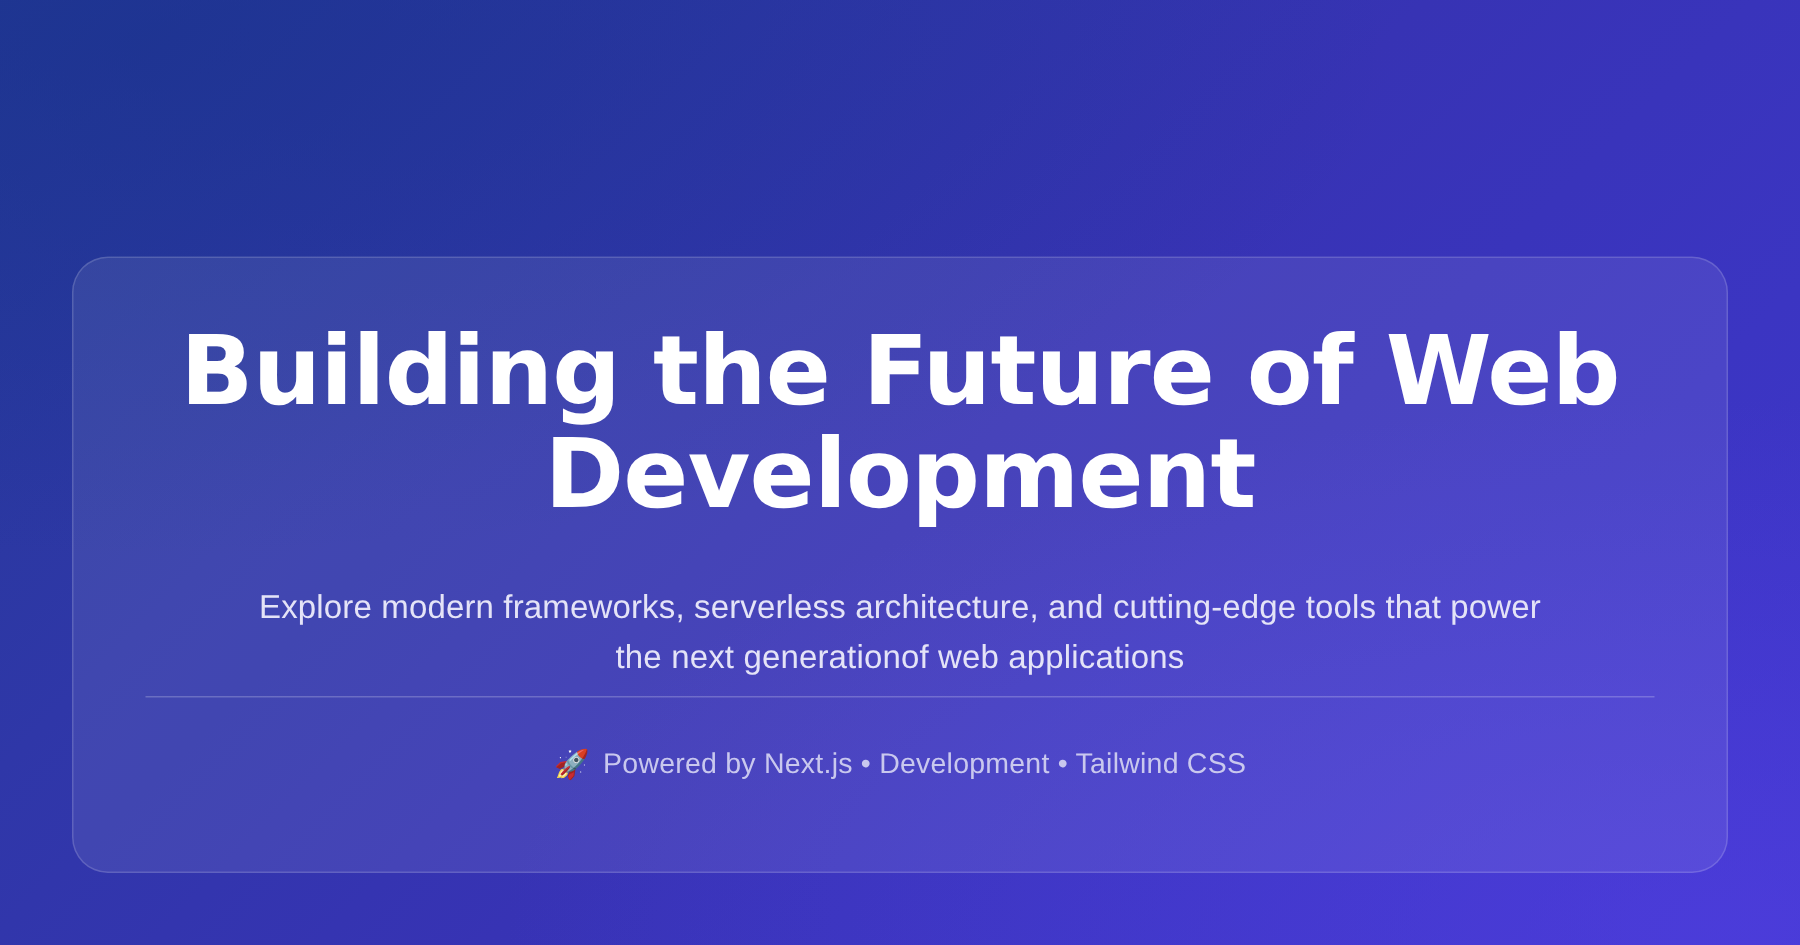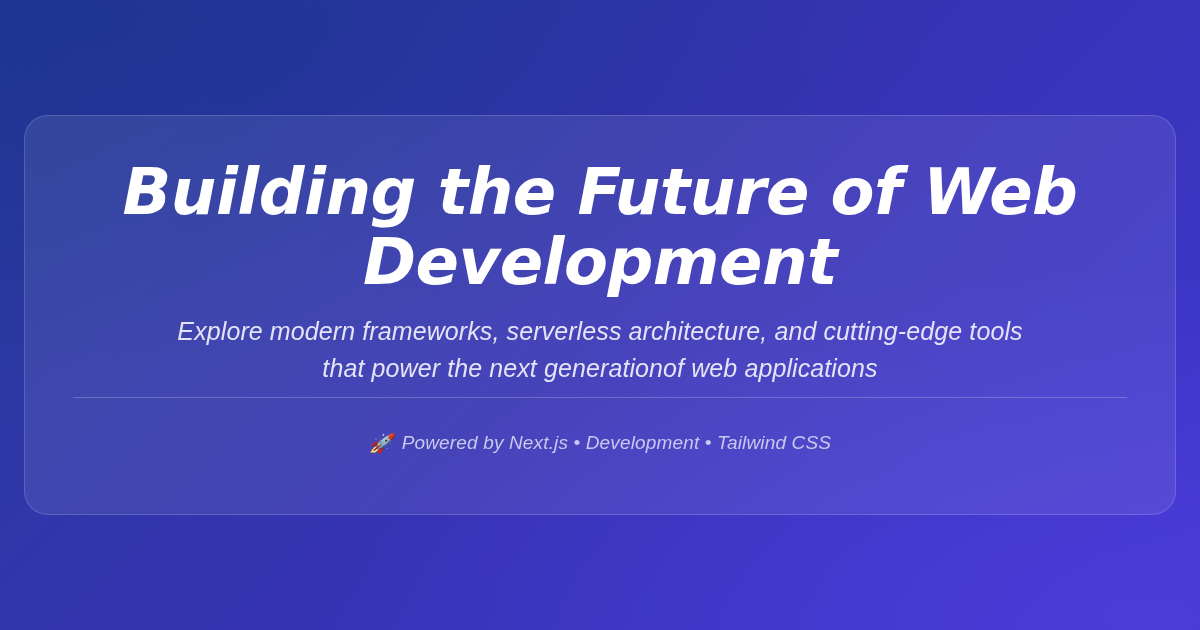--- a/index.html
+++ b/index.html
@@ -21,24 +21,23 @@
     height: 630px;
     box-sizing: border-box;
     background:
       linear-gradient(135deg,
         #243a96 0%,
         #2f37a8 28%,
         #3733b4 52%,
         #3b35c2 76%,
         #4036ce 100%);
     display: flex;
-    align-items: center;
+    align-items: flex-end;
     justify-content: stretch;
-    padding: 24px;
-    font-style: italic;
+    padding: 48px;
   }
 
   
   .og-canvas::before {
     content: "";
     position: absolute;
     inset: 0;
     background:
       radial-gradient(120% 95% at 8% 4%, rgba(24,48,140,0.55) 0%, rgba(24,48,140,0) 58%),
       radial-gradient(110% 90% at 96% 98%, rgba(86,66,230,0.50) 0%, rgba(86,66,230,0) 62%);
@@ -70,25 +69,25 @@
     font-family: "DejaVu Sans", sans-serif;
     font-size: 64px;
     line-height: 1.09;
     font-weight: 700;
     letter-spacing: -0.5px;
     -webkit-font-smoothing: antialiased;
   }
 
   
   .hero-subtitle {
-    margin: 16px auto 0 auto;
+    margin: 36px auto 0 auto;
     max-width: 870px;
     text-align: center;
     color: #e4e3f7;
-    font-size: 25px;
+    font-size: 22px;
     line-height: 1.48;
     font-weight: 400;
     letter-spacing: 0.1px;
   }
 
   
   .hero-spacer {
     flex: 1 1 auto;
     min-height: 10px;
   }

